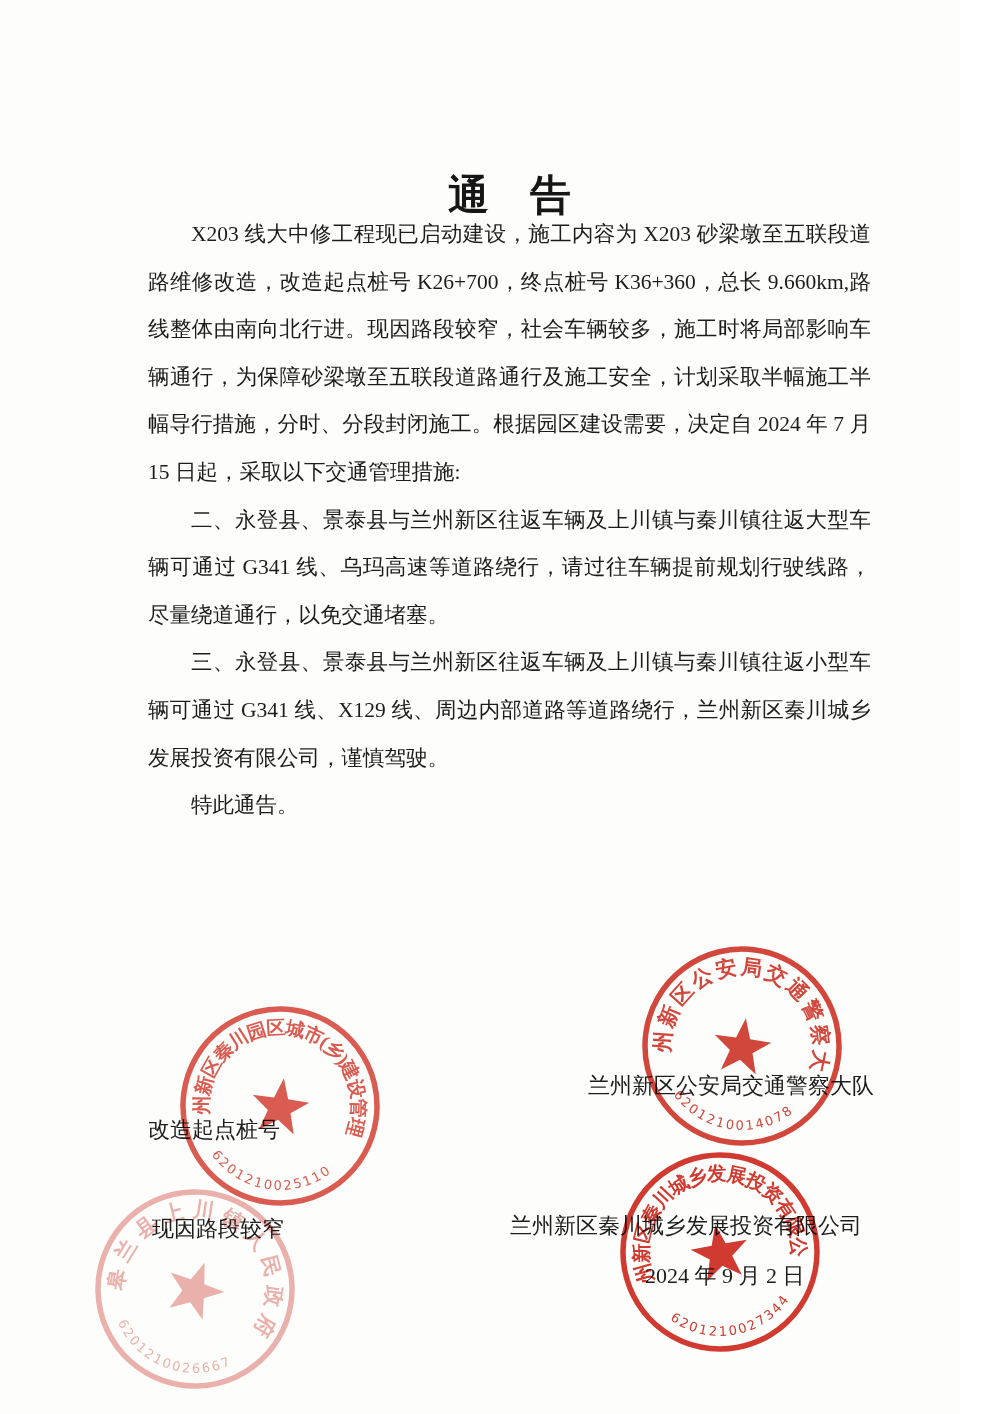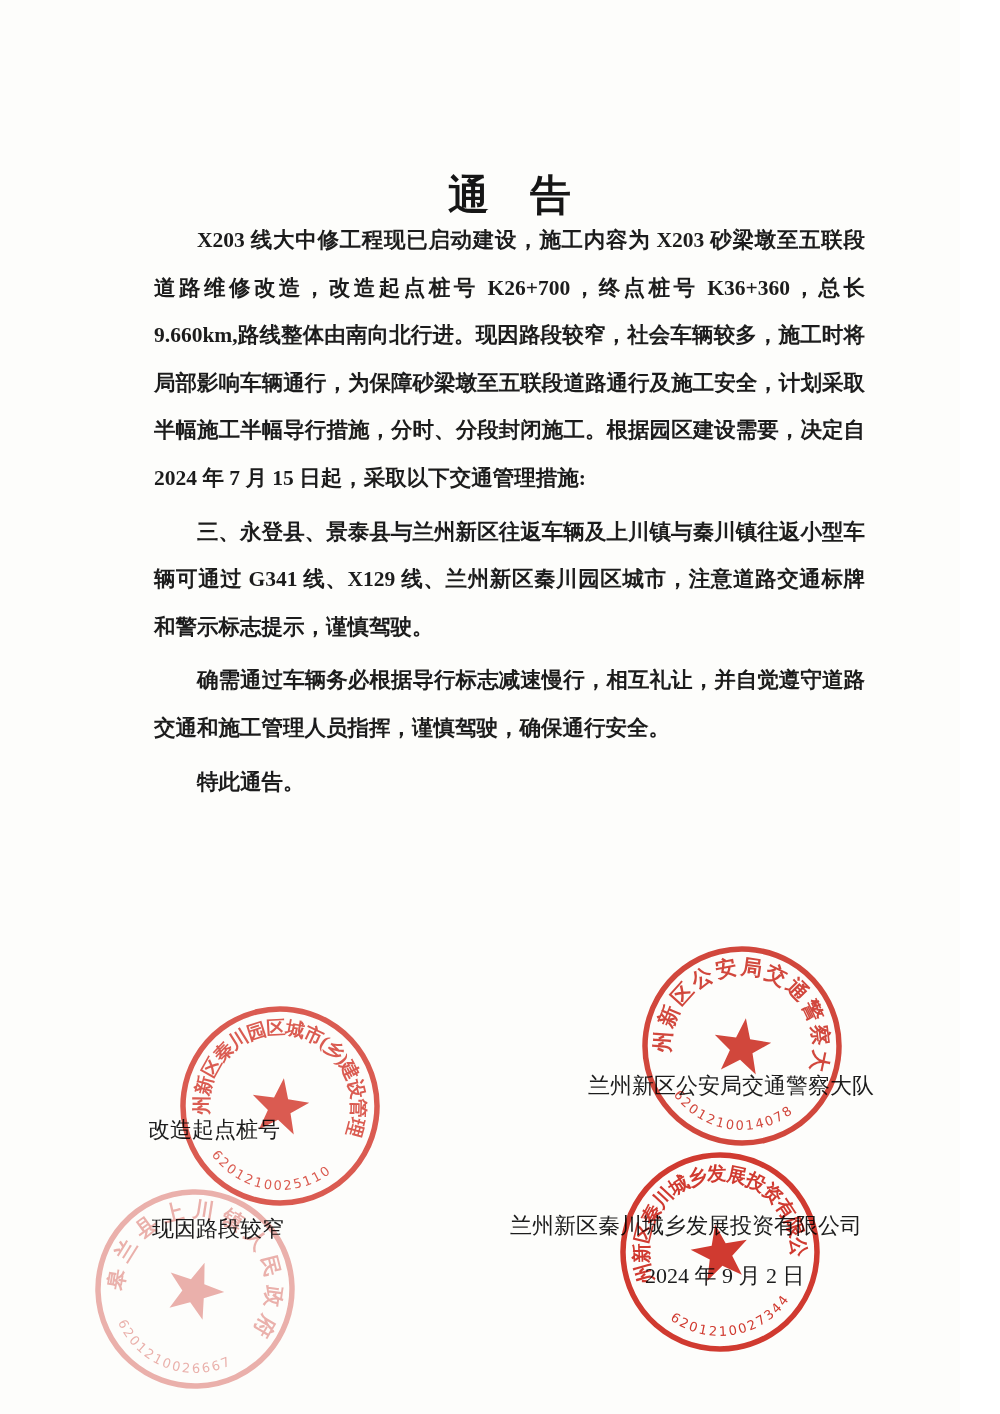--- a/index.html
+++ b/index.html
@@ -14,21 +14,21 @@
   .title {
     position:absolute; left:148px; top:141px; width:723px;
     text-align:center;
     font-size:41px; font-weight:bold; color:#161616;
   }
   .body-text {
     position:absolute; left:148px; top:211px; width:723px;
     font-size:21.5px; line-height:47.6px;
     text-align:justify;
   }
-  .body-text p { margin:6px; text-indent:2em;font-weight:bold; }
+  .body-text p { margin:0; text-indent:2em; }
   .sig { position:absolute; font-size:22px; white-space:nowrap; }
   .sig-left-1  { left:148px; top:1068px; }
   .sig-left-2  { left:148px; top:1115px; }
   .sig-left-3  { left:152px; top:1214px; }
   .sig-right-1 { left:588px; top:1071px; }
   .sig-right-2 { left:510px; top:1211px; }
   .sig-date    { left:645px; top:1261px; }
   .seal {
     position:absolute; width:220px; height:220px;
     mix-blend-mode:multiply; pointer-events:none;
@@ -44,22 +44,22 @@
 </style>
 </head>
 <body>
 
 <div class="page">
 
   <h1 class="title">通　告</h1>
 
   <div class="body-text">
     <p>X203 线大中修工程现已启动建设，施工内容为 X203 砂梁墩至五联段道路维修改造，改造起点桩号 K26+700，终点桩号 K36+360，总长 9.660km,路线整体由南向北行进。现因路段较窄，社会车辆较多，施工时将局部影响车辆通行，为保障砂梁墩至五联段道路通行及施工安全，计划采取半幅施工半幅导行措施，分时、分段封闭施工。根据园区建设需要，决定自 2024 年 7 月 15 日起，采取以下交通管理措施:</p>
-    <p>三、永登县、景泰县与兰州新区往返车辆及上川镇与秦川镇往返小型车辆可通过 G341 线、X129 线、兰州新区秦川园区城市，注意道路交通标牌和警示标志提示，谨慎驾驶。</p>
-    <p>确需通过车辆务必根据导行标志减速慢行，相互礼让，并自觉遵守道路交通和施工管理人员指挥，谨慎驾驶，确保通行安全。</p>
+    <p>二、永登县、景泰县与兰州新区往返车辆及上川镇与秦川镇往返大型车辆可通过 G341 线、乌玛高速等道路绕行，请过往车辆提前规划行驶线路，尽量绕道通行，以免交通堵塞。</p>
+    <p>三、永登县、景泰县与兰州新区往返车辆及上川镇与秦川镇往返小型车辆可通过 G341 线、X129 线、周边内部道路等道路绕行，兰州新区秦川城乡发展投资有限公司，谨慎驾驶。</p>
     <p>特此通告。</p>
   </div>
 
   <div class="sig sig-left-2">改造起点桩号</div>
   <div class="sig sig-left-3">现因路段较窄</div>
   <div class="sig sig-right-1">兰州新区公安局交通警察大队</div>
   <div class="sig sig-right-2">兰州新区秦川城乡发展投资有限公司</div>
   <div class="sig sig-date">2024 年 9 月 2 日</div>
 
   <svg class="seal seal-a" viewBox="0 0 220 220">

